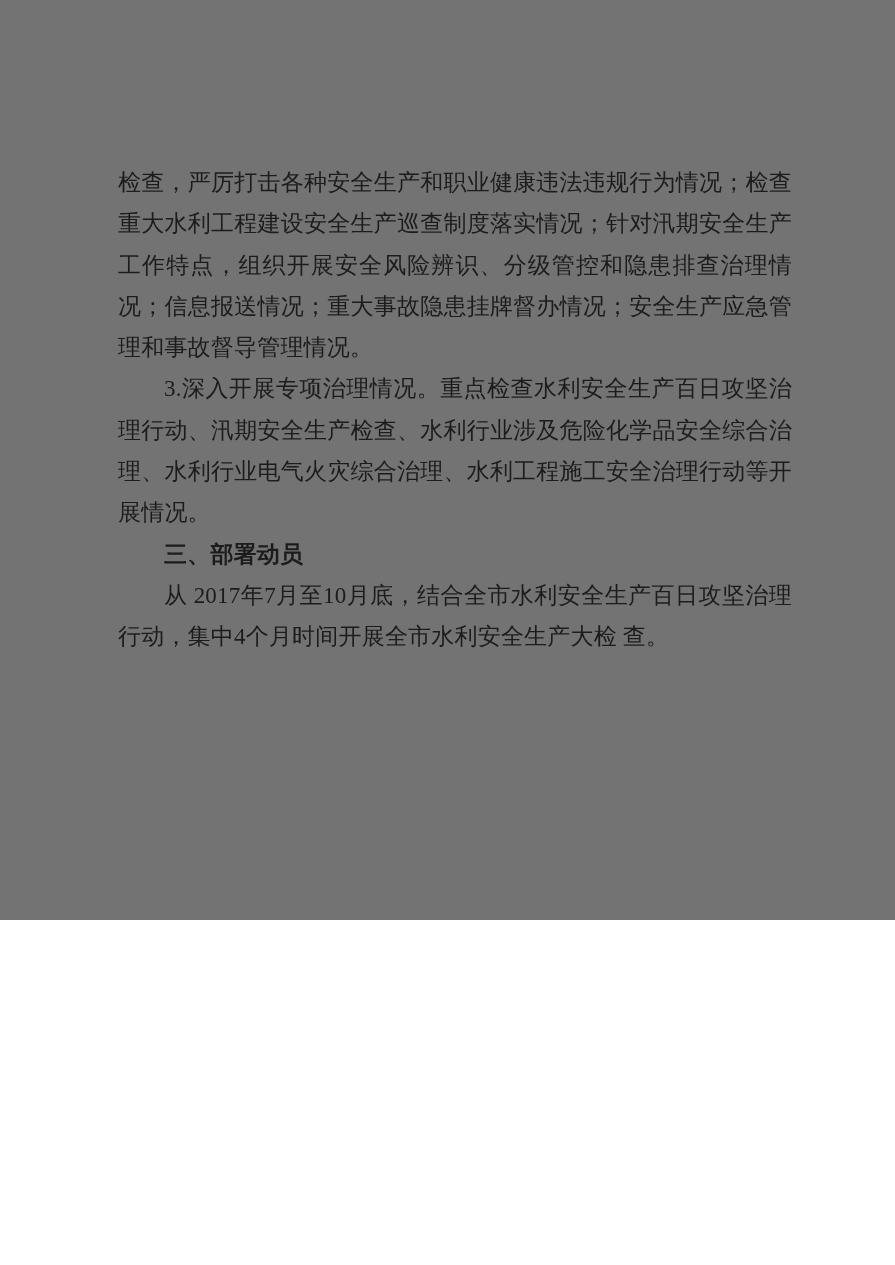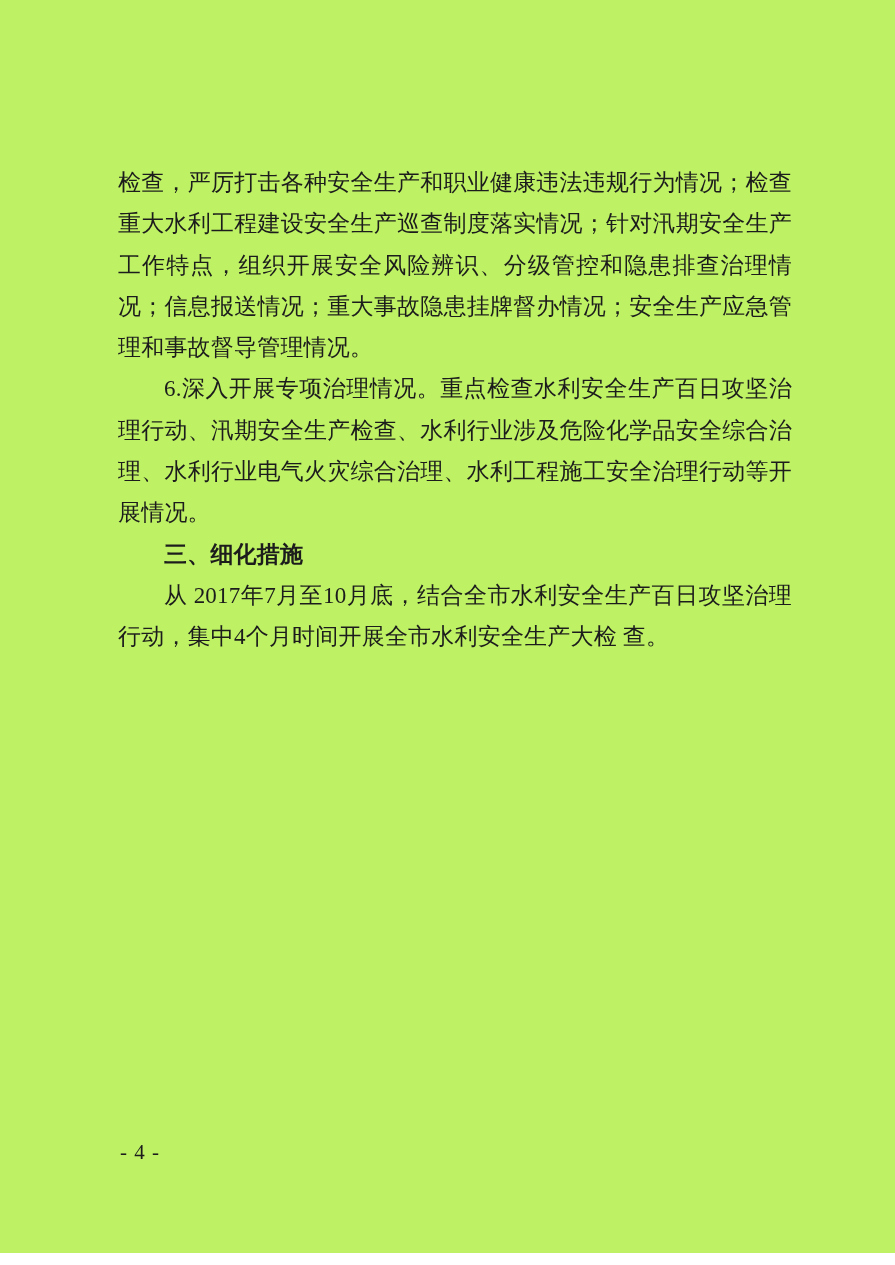--- a/index.html
+++ b/index.html
@@ -3,22 +3,22 @@
 <meta charset="utf-8">
 <style>
   html, body {
     margin: 0;
     padding: 0;
     background: #ffffff;
   }
   .page {
     position: relative;
     width: 895px;
-    height: 1253px;
-    background: #bef264;
+    height: 920px;
+    background: #737373;
     overflow: hidden;
     color: #1c1c1c;
     font-family: "Liberation Serif", "DejaVu Serif", serif;
   }
   .content {
     position: absolute;
     left: 118px;
     top: 162px;
     width: 674px;
   }
@@ -49,18 +49,18 @@
     color: #1c1c1c;
     font-family: "Liberation Serif", "DejaVu Serif", serif;
   }
 </style>
 </head>
 <body>
 
 <div class="page">
   <div class="content">
     <p class="para">检查，严厉打击各种安全生产和职业健康违法违规行为情况；检查重大水利工程建设安全生产巡查制度落实情况；针对汛期安全生产工作特点，组织开展安全风险辨识、分级管控和隐患排查治理情况；信息报送情况；重大事故隐患挂牌督办情况；安全生产应急管理和事故督导管理情况。</p>
-    <p class="para indent">6.深入开展专项治理情况。重点检查水利安全生产百日攻坚治理行动、汛期安全生产检查、水利行业涉及危险化学品安全综合治理、水利行业电气火灾综合治理、水利工程施工安全治理行动等开展情况。</p>
-    <p class="para indent heading">三、细化措施</p>
+    <p class="para indent">3.深入开展专项治理情况。重点检查水利安全生产百日攻坚治理行动、汛期安全生产检查、水利行业涉及危险化学品安全综合治理、水利行业电气火灾综合治理、水利工程施工安全治理行动等开展情况。</p>
+    <p class="para indent heading">三、部署动员</p>
     <p class="para indent">从 2017年7月至10月底，结合全市水利安全生产百日攻坚治理行动，集中4个月时间开展全市水利安全生产大检 查。</p>
   </div>
   <div class="footer">- 4 -</div>
 </div>
 
 </body></html>

